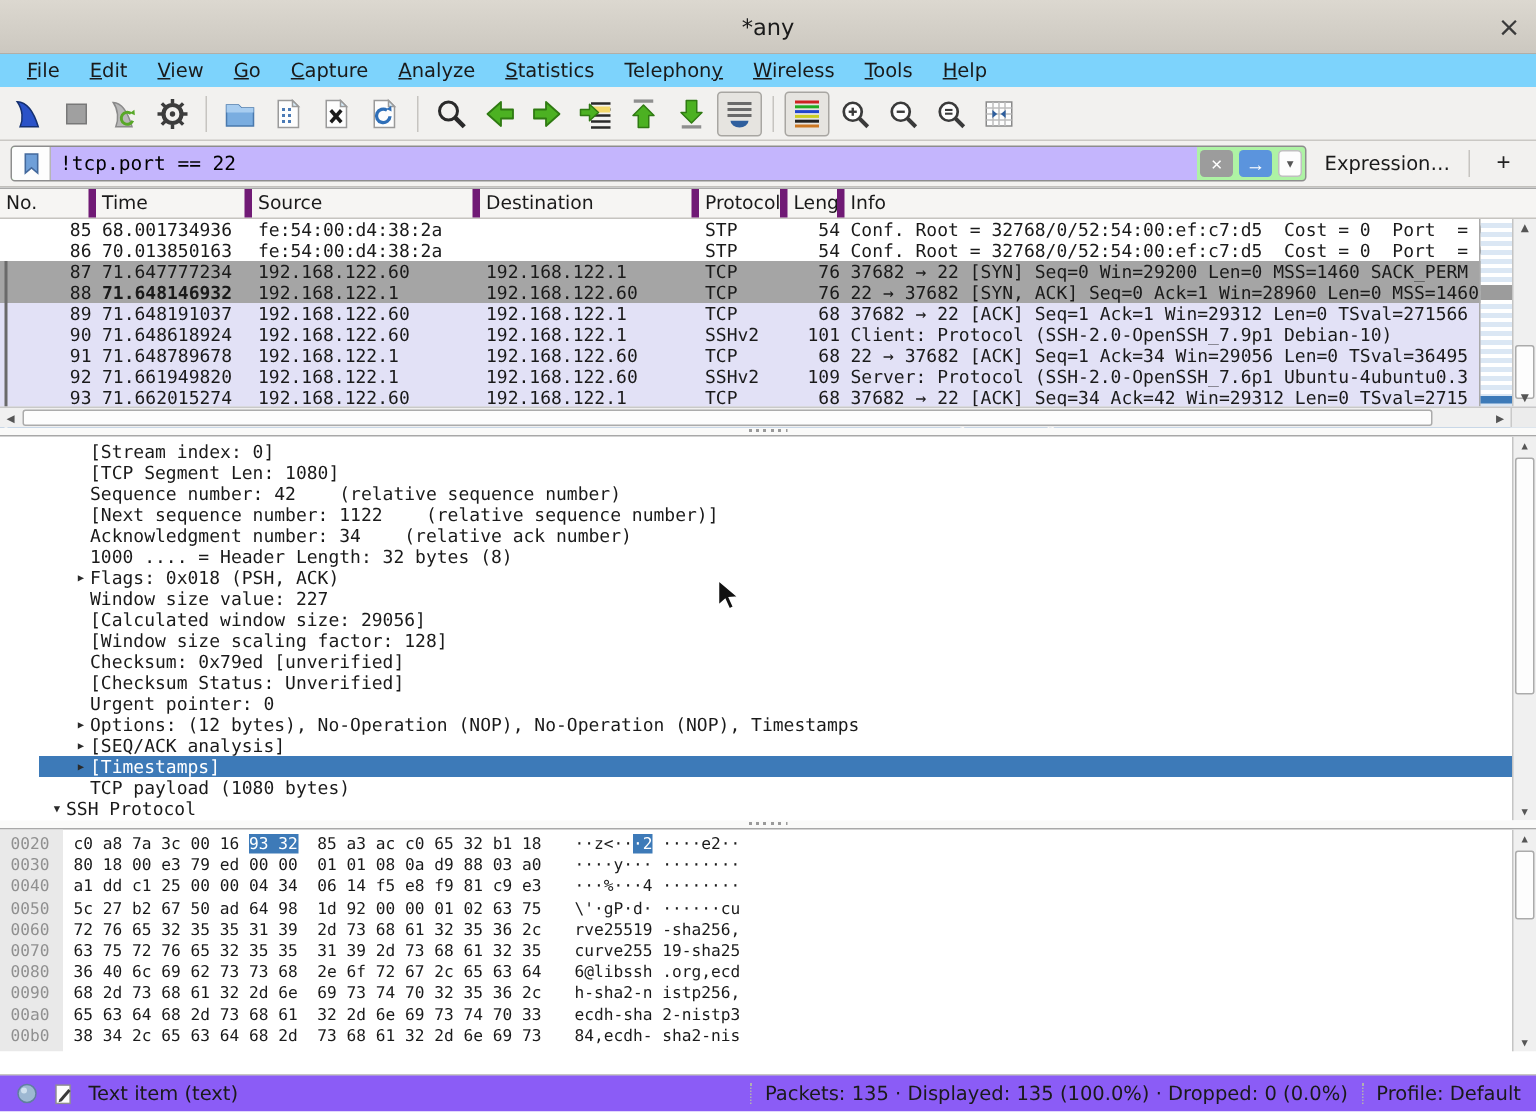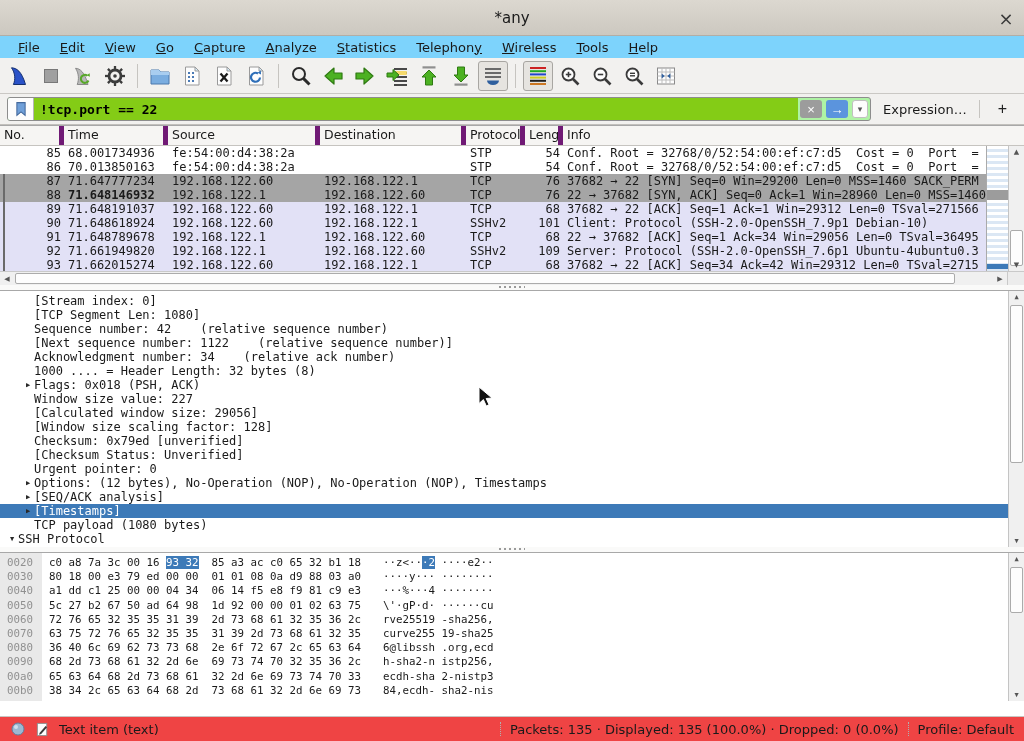--- a/index.html
+++ b/index.html
@@ -72,40 +72,40 @@
   .hthumb { position:absolute; top:1px; bottom:1px; left:1px; right:38px; background:#fdfdfd; border:1px solid #ababab; border-radius:2px; }
   .hcorner { width:17px; flex:none; background:#ececec; border-left:1px solid #c9c9c9; }
 
   
   .splitter { height:5px; background:#fafaf9; position:relative; flex:none; }
   .splitter::after { content:''; position:absolute; left:50%; top:1px; transform:translateX(-50%); width:26px; height:2px;
                      background:repeating-linear-gradient(90deg,#9a9a9a 0 2px,transparent 2px 5px); }
 
   
   .detail { height:257px; background:#fff; border-top:1px solid #a8a8a8; overflow:hidden; position:relative;
-            font:12px "DejaVu Sans Mono", monospace; padding-top:3px; flex:none; }
+            font:12px "DejaVu Sans Mono", monospace; padding-top:3px; flex:none;padding-left:26px; }
   .dline { height:14px; line-height:14px; display:flex; align-items:center; white-space:pre; }
   .dline .tri { width:12px; flex:none; text-align:center; font-size:7px; color:#2a2a2a; }
   .dline.dsel { background:#3d7ab8; color:#fff; }
   .detail .vscroll { top:0; bottom:0; }
 
   
   .hexpane { height:149px; background:#fff; border-top:1px solid #a8a8a8; overflow:hidden; position:relative;
              font:10.8px "DejaVu Sans Mono", monospace; padding-top:3px; flex:none; }
   .hexpane::before { content:''; position:absolute; left:0; top:0; bottom:0; width:42px; background:#e9e9e9; }
   .hrow { height:14.2px; line-height:14.2px; display:flex; white-space:pre; position:relative; }
   .hoff { width:42px; flex:none; color:#909090; padding-left:7px; position:relative; }
   .hhex { margin-left:7px; }
   .hascii { margin-left:22px; }
   .hl { background:#3d7ab8; color:#fff; }
   .hexpane .vscroll { top:0; bottom:0; }
 
   
   .statusgap { flex:1; background:#fff; }
-  .statusbar { height:25px; background:#ef4444; border-top:1px solid #c8c6c2; display:flex; align-items:center;
+  .statusbar { height:25px; background:#8b5cf6; border-top:1px solid #c8c6c2; display:flex; align-items:center;
                font-size:13px; padding:0 10px; gap:9px; flex:none; }
   .spacer { flex:1; }
   .ssep { width:1px; height:14px; background:transparent; border-left:1px dotted #b0b0b0; }
 
   
   .cursor { position:absolute; left:478px; top:386px; z-index:50; pointer-events:none; }
 </style>
 </head>
 <body>
 
@@ -348,21 +348,21 @@
       </button>
     </div>
 
   <div class="filterbar">
     <div class="filter-field" style="background: rgb(174, 243, 164);">
       <span class="bookmark-box">
         <svg width="18" height="18" viewBox="0 0 24 24">
             <path d="M6.5 3.5 h11 v17 l-5.5 -4.6 -5.5 4.6 z" fill="#6f9fd8" stroke="#44699c" stroke-width="1.4"></path>
           </svg>
       </span>
-      <input class="filter-input" value="!tcp.port == 22" style="background: #84cc16; font-weight: bold;">
+      <input class="filter-input" value="!tcp.port == 22" style="background: #c4b5fd;">
       <button class="fbtn clear">×</button>
       <button class="fbtn apply">→</button>
       <button class="fbtn dd">▾</button>
     </div>
     <span class="expr-label">Expression…</span>
     <span class="fsep"></span>
     <button class="plus-btn">+</button>
   </div>
 
   <div class="plist">

